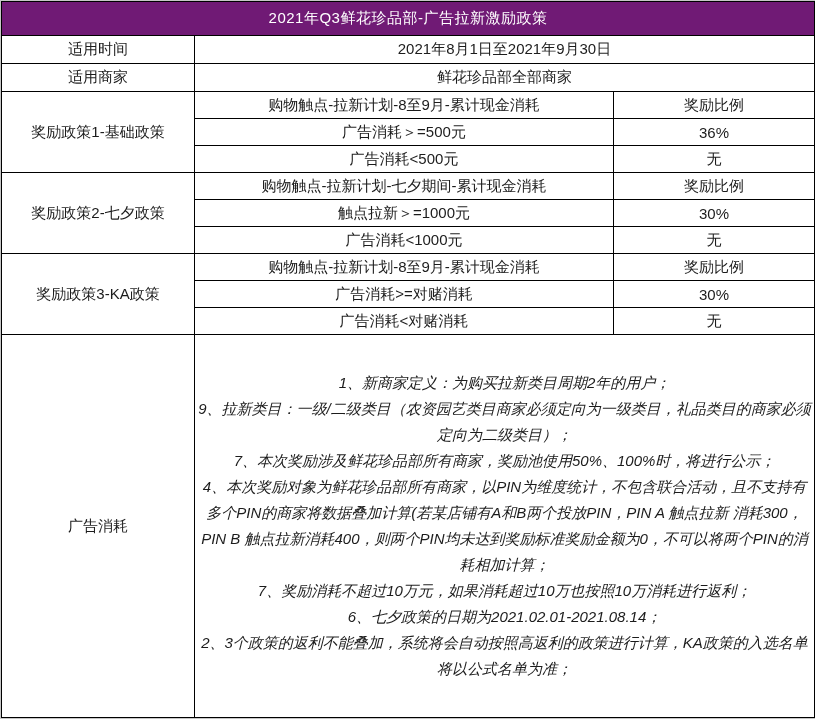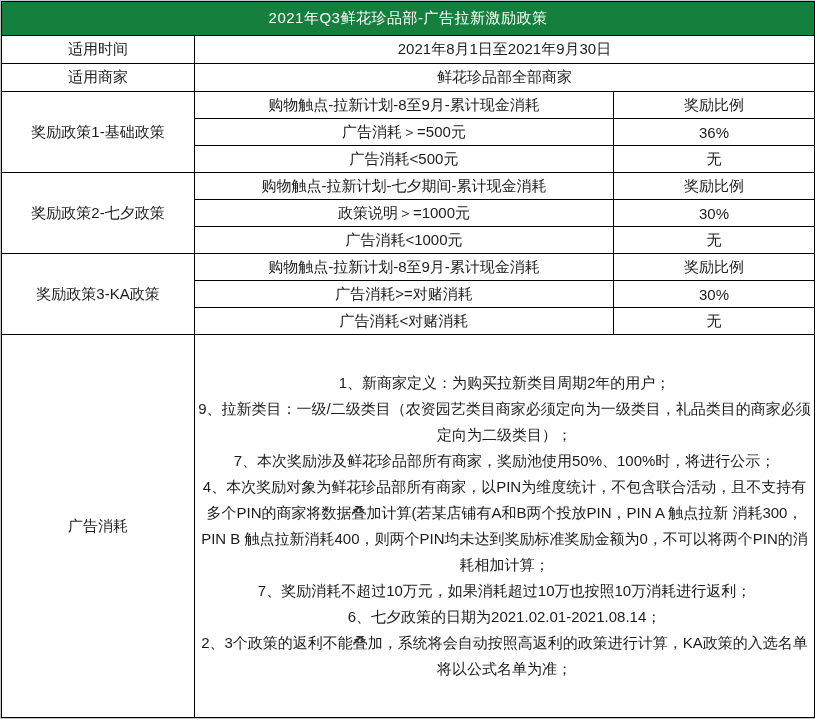--- a/index.html
+++ b/index.html
@@ -18,36 +18,37 @@
   table.policy td, table.policy th {
     border:1px solid #000;
     padding:0 2px;
     text-align:center;
     vertical-align:middle;
     font-size:15px;
     font-weight:normal;
     overflow:hidden;
   }
   th.title-cell {
-    background:#15803d;
+    background:#701a75;
     color:#ffffff;
     font-size:17px;
     font-weight:bold;
     height:33px;
     letter-spacing:0.5px;
   }
   tr.r-info  { height:28px;margin-top:8px; }
   tr.r-sub   { height:27px; }
   td.side-label { font-size:15px; }
   td.notes-cell {
     text-align:left;
     vertical-align:top;
     padding:27px 16px 10px 9px;
     line-height:26px;
     font-size:15px;
+    font-style:italic;
   }
   .note-line { margin:0; }
 </style>
 </head>
 <body>
 
 <div class="sheet">
   <table class="policy">
     <colgroup>
       <col style="width:193px">
@@ -83,21 +84,21 @@
       <td>广告消耗&lt;500元</td>
       <td>无</td>
     </tr>
 
     <tr class="r-sub">
       <td rowspan="3" class="side-label">奖励政策2-七夕政策</td>
       <td>购物触点-拉新计划-七夕期间-累计现金消耗</td>
       <td>奖励比例</td>
     </tr>
     <tr class="r-sub">
-      <td>政策说明＞=1000元</td>
+      <td>触点拉新＞=1000元</td>
       <td>30%</td>
     </tr>
     <tr class="r-sub">
       <td>广告消耗&lt;1000元</td>
       <td>无</td>
     </tr>
 
     <tr class="r-sub">
       <td rowspan="3" class="side-label">奖励政策3-KA政策</td>
       <td>购物触点-拉新计划-8至9月-累计现金消耗</td>

